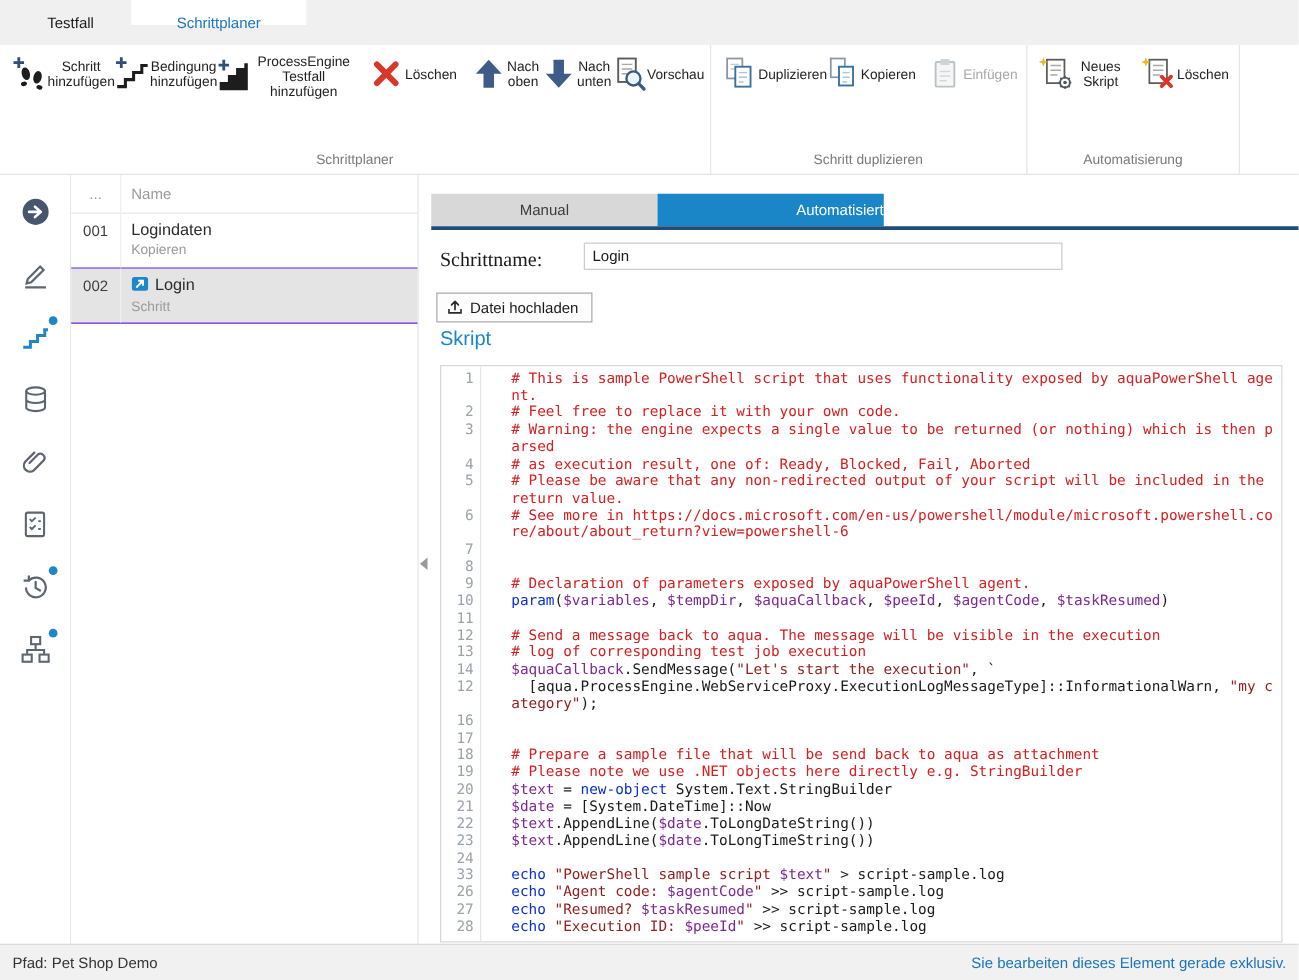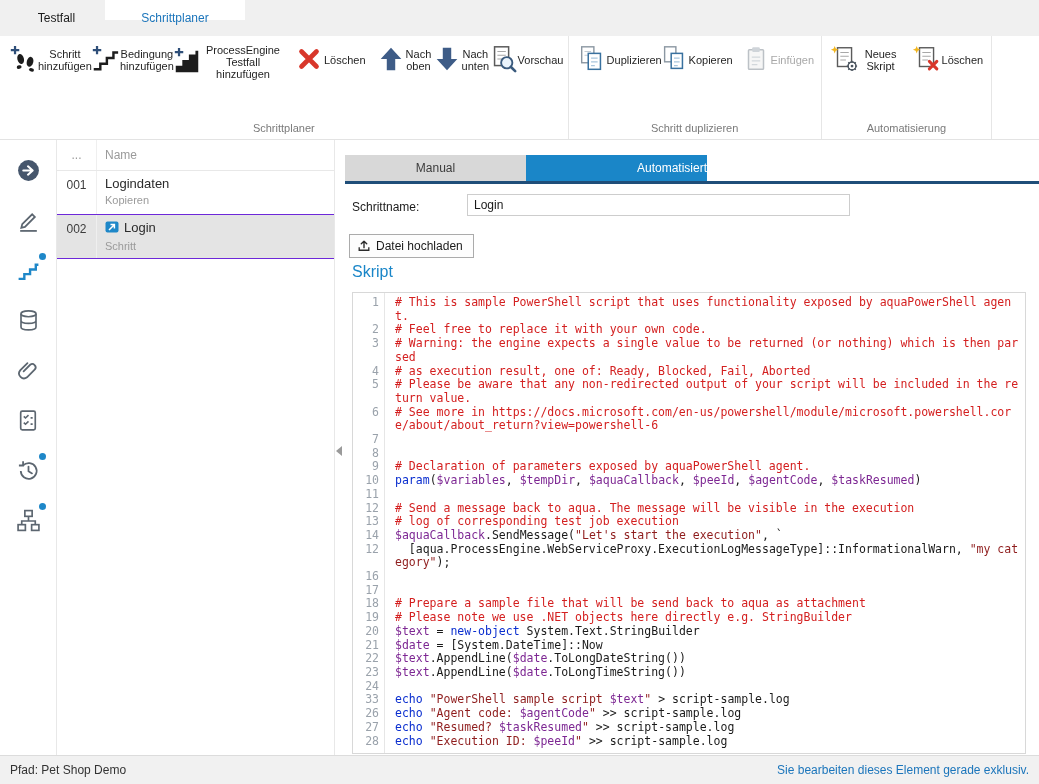--- a/index.html
+++ b/index.html
@@ -56,36 +56,36 @@
                   border-top:5px solid transparent;border-bottom:5px solid transparent;
                   border-right:6px solid #9a9a9a;cursor:pointer;}
 
   
   .main{position:absolute;left:345px;top:140px;width:694px;height:615px;background:#fff;}
   .dtabs{position:absolute;left:0;top:15px;height:26px;display:flex;}
   .dtab{width:181px;text-align:center;line-height:26px;font-size:12px;cursor:default;}
   .dtab-manual{background:#d8d8d8;color:#3c3c3c;}
   .dtab-auto{background:#1a86c8;color:#fff;text-align:right;}
   .dunderline{position:absolute;left:0;top:41px;width:694px;height:3px;background:#1f4e79;}
-  .fieldlabel{position:absolute;left:7px;top:60px;font-size:12px;color:#1a1a1a;}
+  .fieldlabel{position:absolute;left:7px;top:60px;font-size:16px;color:#1a1a1a;font-family:Liberation Serif, serif;}
   .fieldinput{position:absolute;left:122px;top:54px;width:369px;height:20px;border:1px solid #cdcdcd;
               font-family:"Liberation Sans",sans-serif;font-size:12px;color:#1a1a1a;padding:0 6px;outline:none;}
   .upload-btn{position:absolute;left:4px;top:94px;height:22px;border:1px solid #ababab;background:#fdfdfd;
               display:flex;align-items:center;gap:5px;padding:0 10px 0 7px;font-size:12px;color:#1a1a1a;cursor:pointer;}
   .upload-btn svg{width:14px;height:14px;}
   .script-h{position:absolute;left:7px;top:123px;font-size:16px;color:#1a86c8;}
 
   
   .editor{position:absolute;left:7px;top:152px;width:674px;height:462px;border:1px solid #d8d8d8;
           box-sizing:border-box;overflow:hidden;background:#fff;padding-top:3px;
           font-family:"DejaVu Sans Mono",monospace;font-size:11.5px;line-height:13.7px;}
   .editor::before{content:"";position:absolute;left:31px;top:0;bottom:0;width:1px;background:#e6e6e6;}
   .ed-row{display:flex;}
   .ed-num{flex:0 0 26px;text-align:right;padding-right:5px;color:#9aa2ab;user-select:none;}
-  .ed-text{flex:1;white-space:pre-wrap;word-break:break-all;color:#1a1a1a;padding:0 6px 0 11px;}
+  .ed-text{flex:1;white-space:pre-wrap;word-break:break-all;color:#1a1a1a;padding:0 6px 0 25px;}
   .tk-c{color:#d42020;}
   .tk-k{color:#0a2ecf;}
   .tk-v{color:#7d2793;}
   .tk-s{color:#8f1d1d;}
   .tk-p{color:#1a1a1a;}
 
   
   .statusbar{position:absolute;left:0;top:755px;width:1039px;height:29px;background:#f1f1f1;
              border-top:1px solid #dcdcdc;box-sizing:border-box;display:flex;justify-content:space-between;
              align-items:center;padding:0 10px;font-size:12px;}

